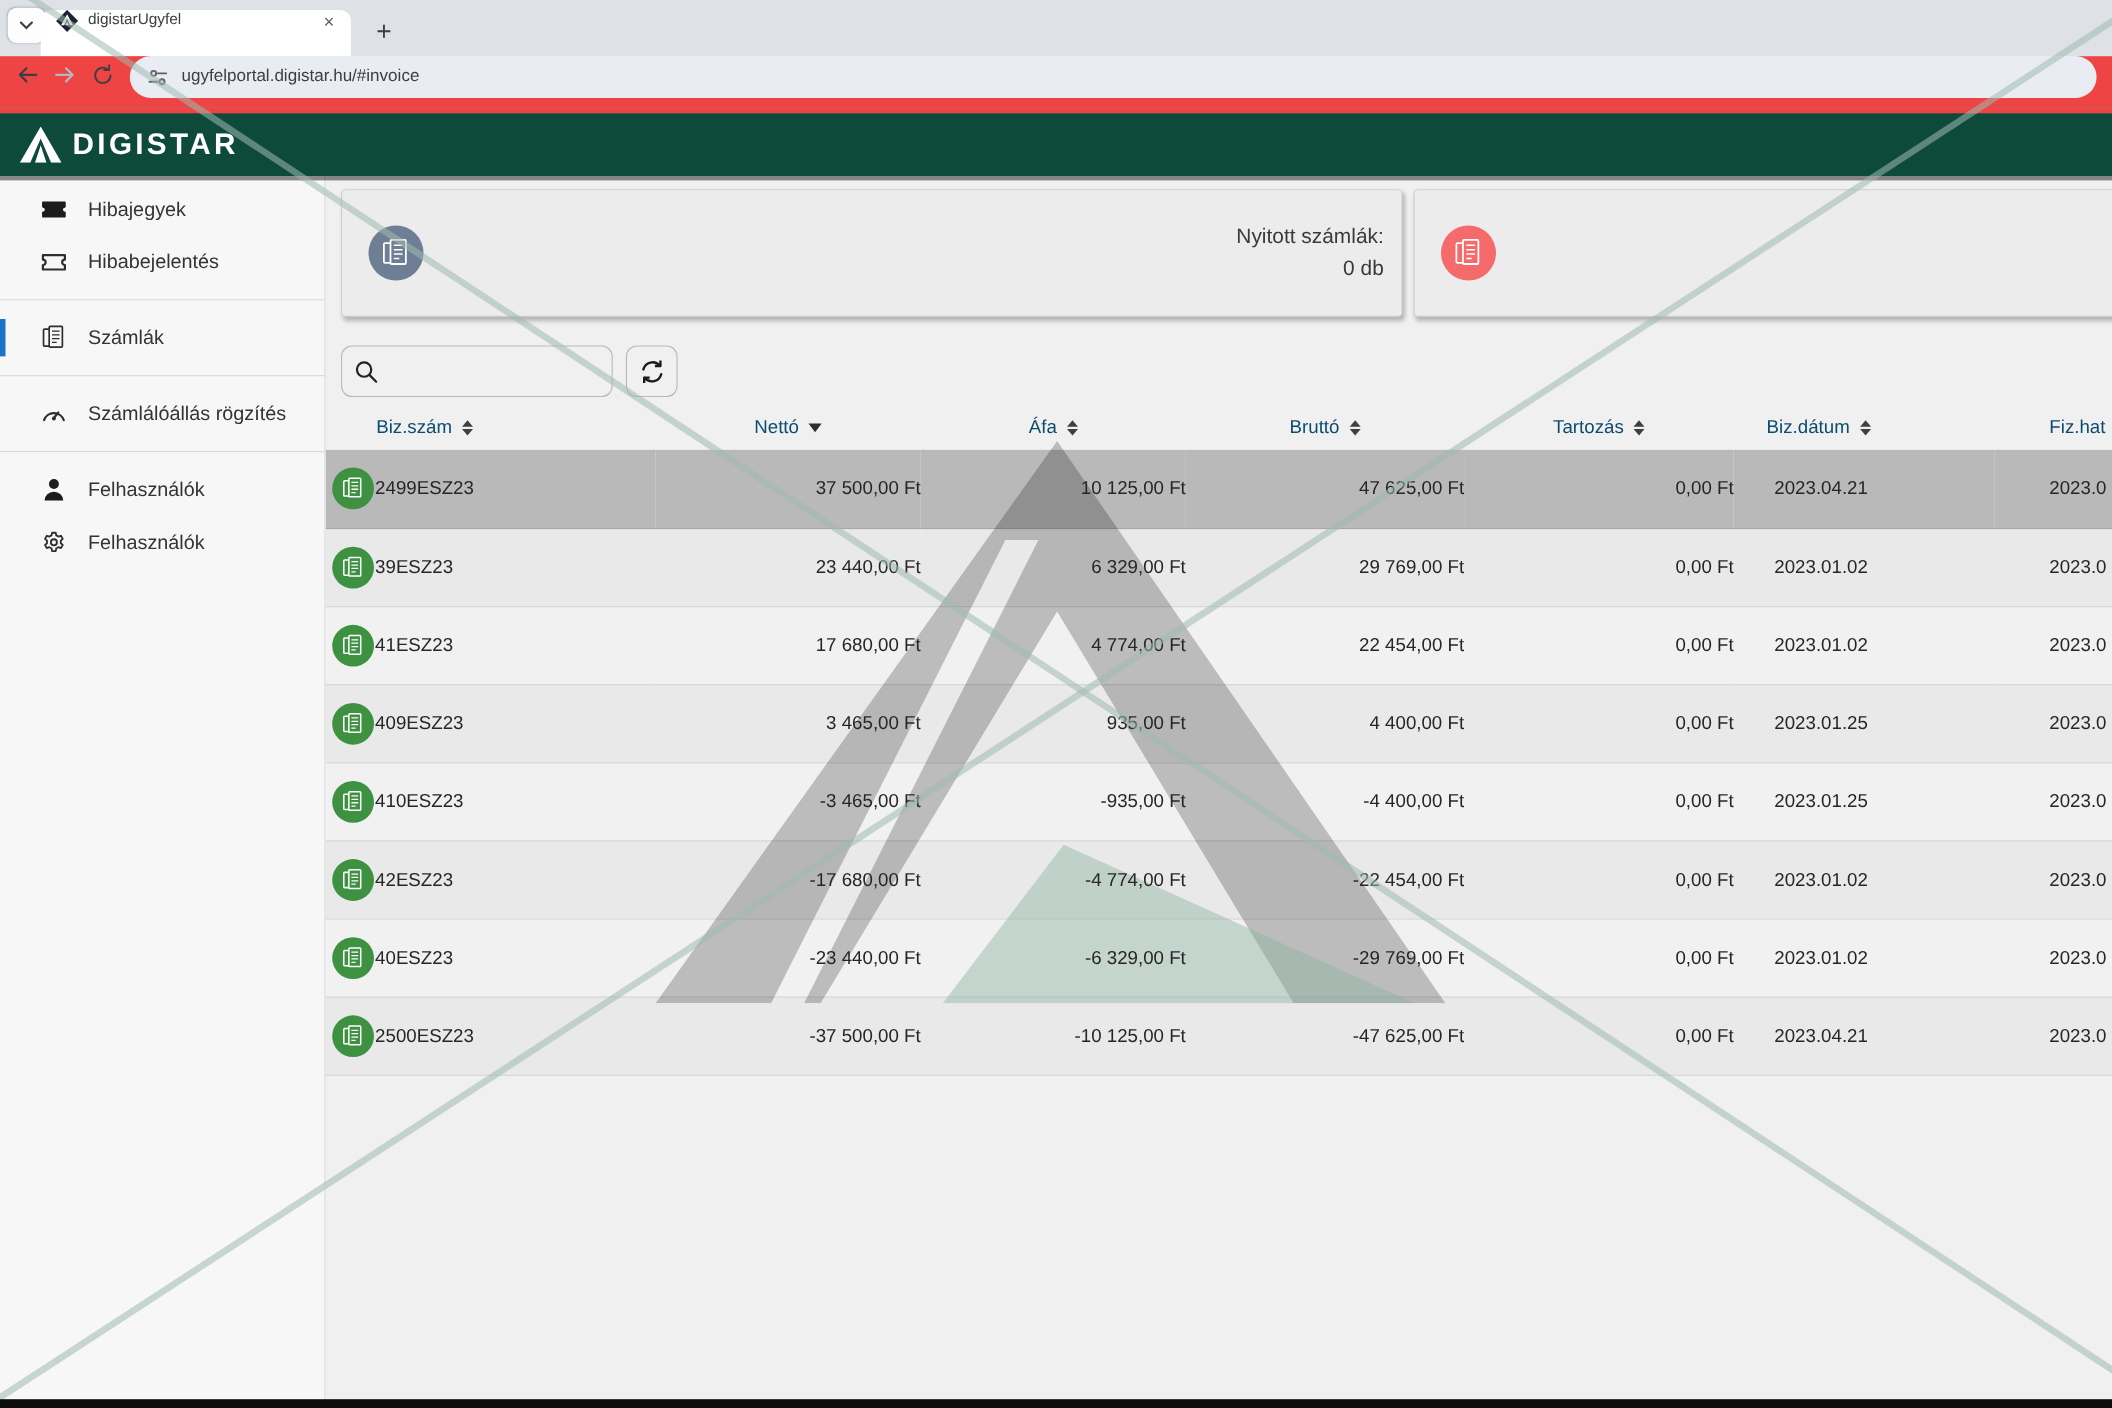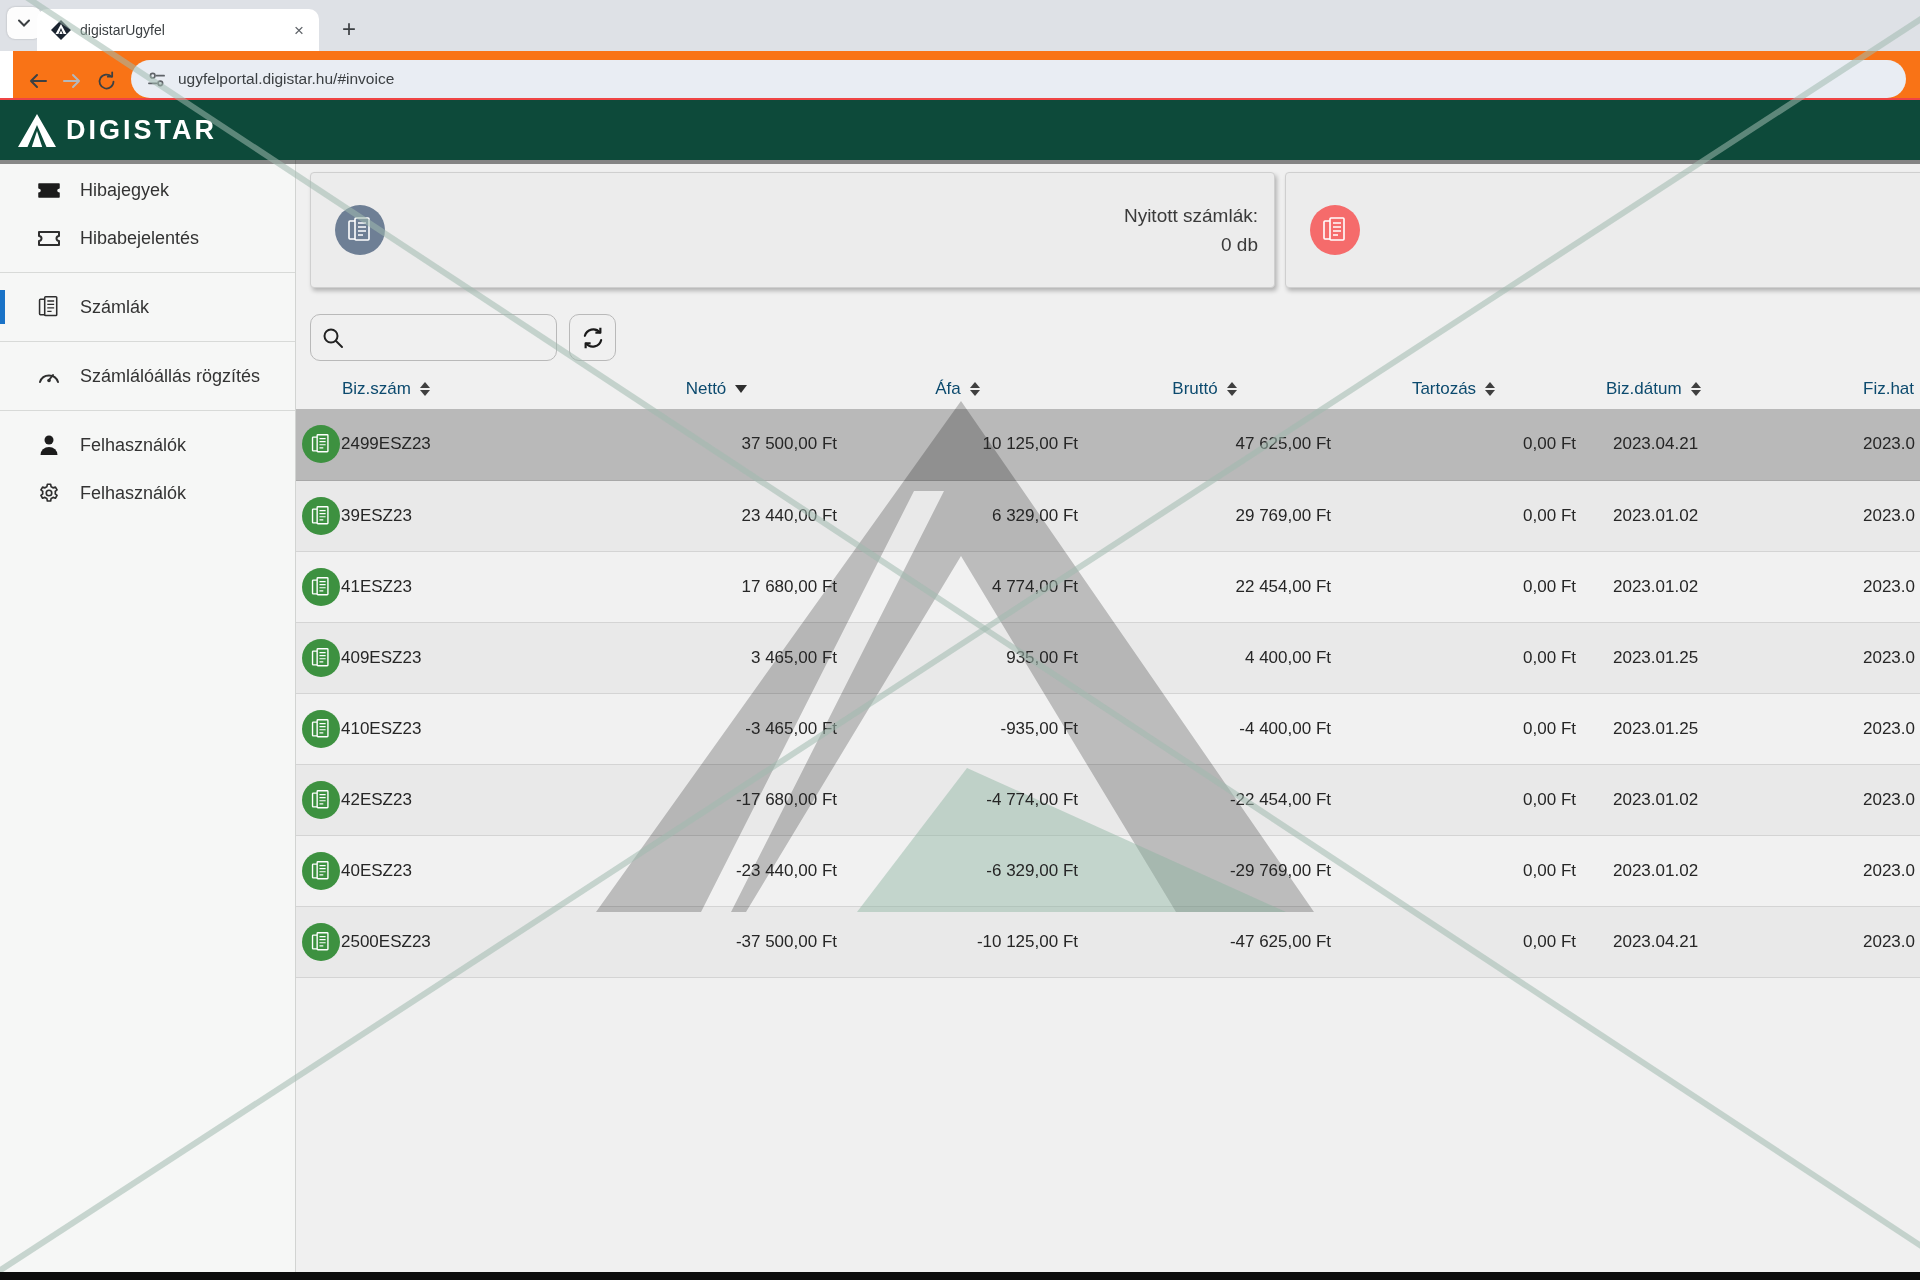--- a/index.html
+++ b/index.html
@@ -5,36 +5,36 @@
   * { margin:0; padding:0; box-sizing:border-box; }
   html,body { width:1920px; height:1280px; overflow:hidden;
     font-family:"Liberation Sans","DejaVu Sans",sans-serif; background:#fff; }
 
   
   .tabstrip { position:relative; height:51px; background:#dee1e6; }
   .win-chevron { position:absolute; left:7px; top:7px; width:34px; height:32px;
     background:#fdfdfd; border-radius:8px; display:flex; align-items:center; justify-content:center;
     color:#3c4043; font-size:16px; box-shadow:0 0 2px rgba(0,0,0,.25); }
   .tab { position:absolute; left:37px; top:9px; width:282px; height:42px; background:#fff;
-    border-radius:10px 10px 0 0; display:flex; align-items:center; padding:0 10px 0 14px; }
+    border-radius:10px 10px 0 0; display:flex; padding:0 10px 0 14px; }
   .tab-favicon { width:20px; height:20px; flex:0 0 auto; }
   .tab-title { flex:1; margin-left:9px; font-size:14px; color:#3c4043; white-space:nowrap; overflow:hidden; }
   .tab-close { width:20px; height:20px; border-radius:50%; display:flex; align-items:center; justify-content:center;
     color:#5f6368; font-size:17px; line-height:1; }
   .newtab-btn { position:absolute; left:333px; top:13px; width:32px; height:32px; border-radius:50%;
     display:flex; align-items:center; justify-content:center; color:#3c4043; font-size:24px; font-weight:300; }
 
-  .toolbar { height:47px; background:#f97316; display:flex; align-items:flex-end; padding:0 8px;margin-left:13px; }
+  .toolbar { height:47px; background:#ef4444; display:flex; align-items:flex-start; padding:0 8px; }
   .nav-ico { width:34px; height:34px; display:flex; align-items:center; justify-content:center; border-radius:50%; }
   .omnibox { flex:1; height:38px; margin-left:8px; margin-right:6px; background:#e9edf3;
     border-radius:19px; display:flex; align-items:center; padding:0 16px; }
   .omni-url { margin-left:12px; font-size:15.5px; color:#3c4043; }
 
   
-  .appbar { height:62px; background:#0d4a3a; border-top:2px solid #ef4444; display:flex; align-items:center;
+  .appbar { height:62px; background:#0d4a3a; border-top:5px solid #ef4444; display:flex; align-items:center;
     padding:0 0 0 18px; box-shadow:0 4px 0 rgba(0,0,0,.45); position:relative; z-index:3; }
   .brand { display:flex; align-items:center; gap:10px; }
   .brand-name { color:#fff; font-size:27px; font-weight:bold; letter-spacing:3px; }
 
   
   .layout { display:flex; height:1150px; }
   .sidebar { width:296px; flex:0 0 296px; background:#f6f7f6; border-right:1px solid #d2d4d2; padding-top:6px; }
   .side-item { position:relative; height:48px; display:flex; align-items:center; padding-left:36px; cursor:pointer; }
   .side-item .s-ico { width:26px; display:flex; justify-content:center; }
   .side-item .s-label { margin-left:18px; font-size:18px; color:#333; white-space:nowrap; }

